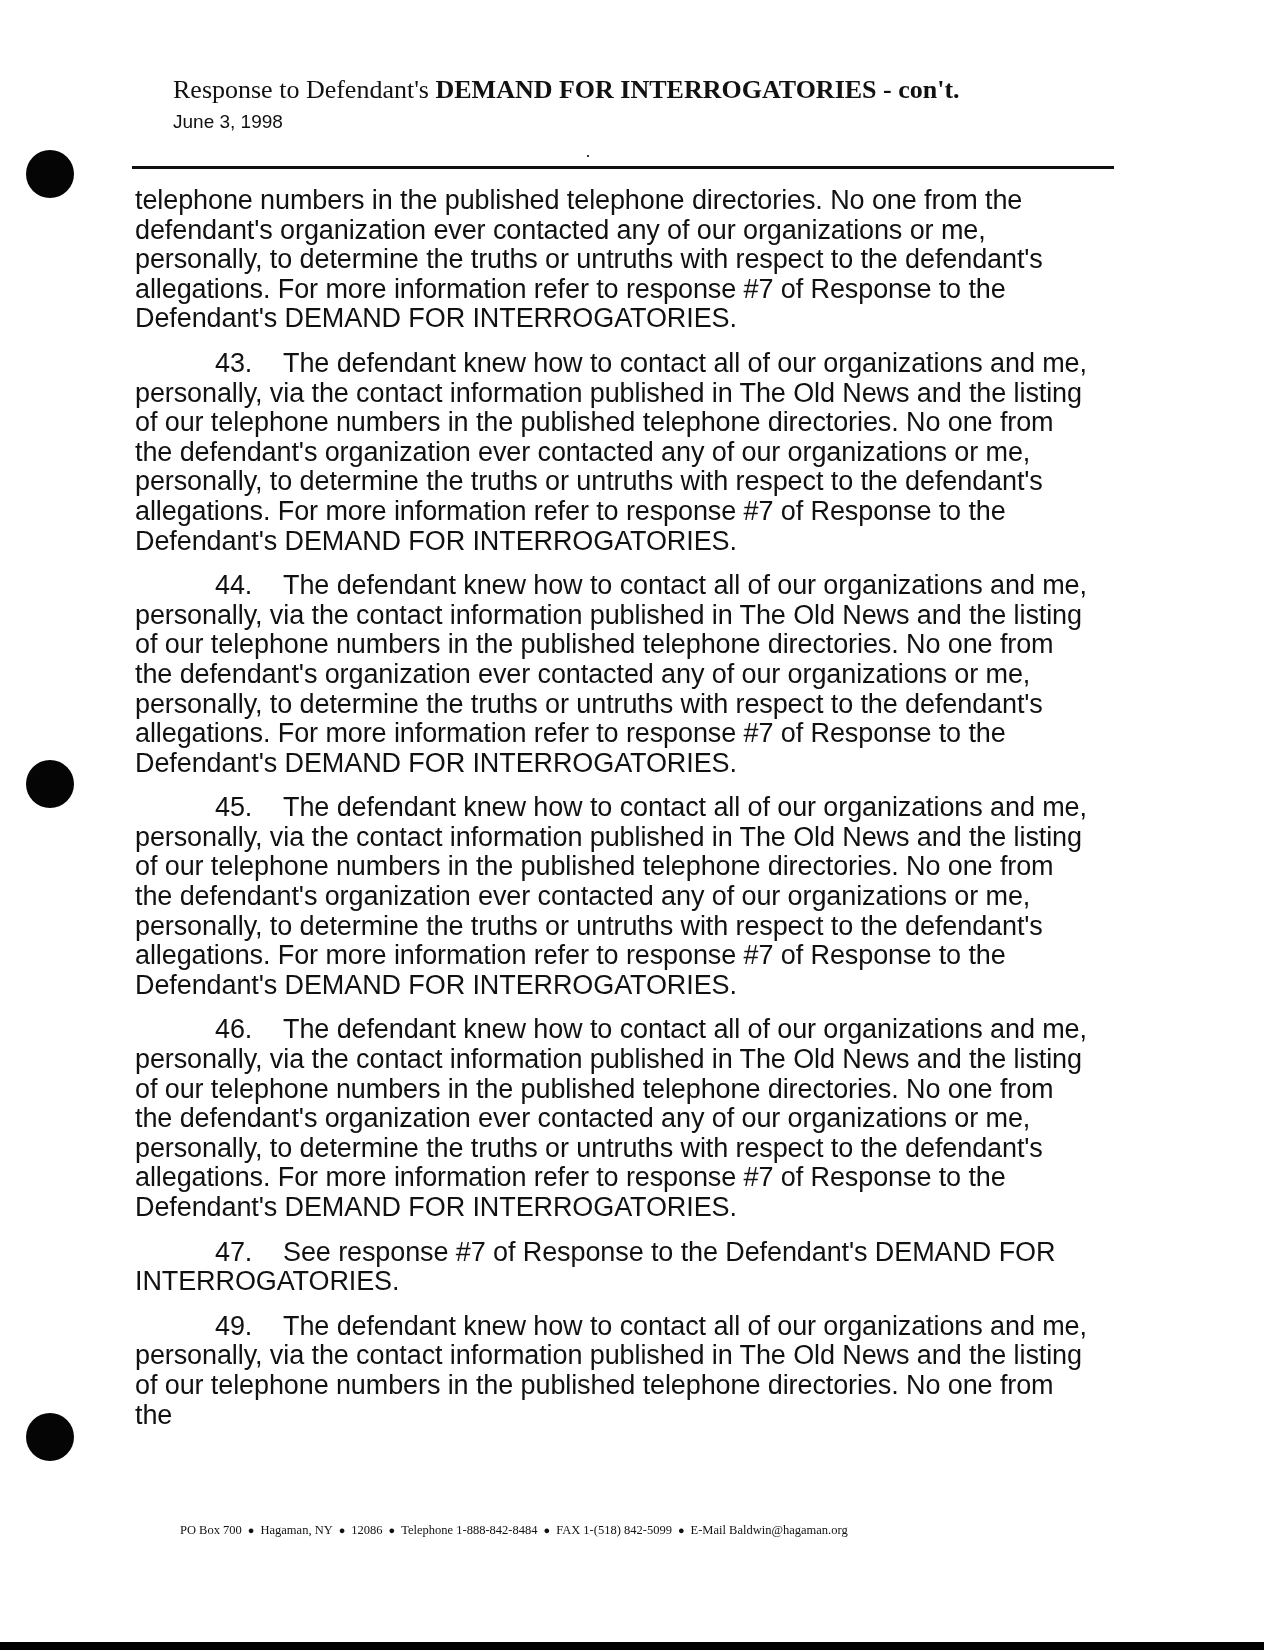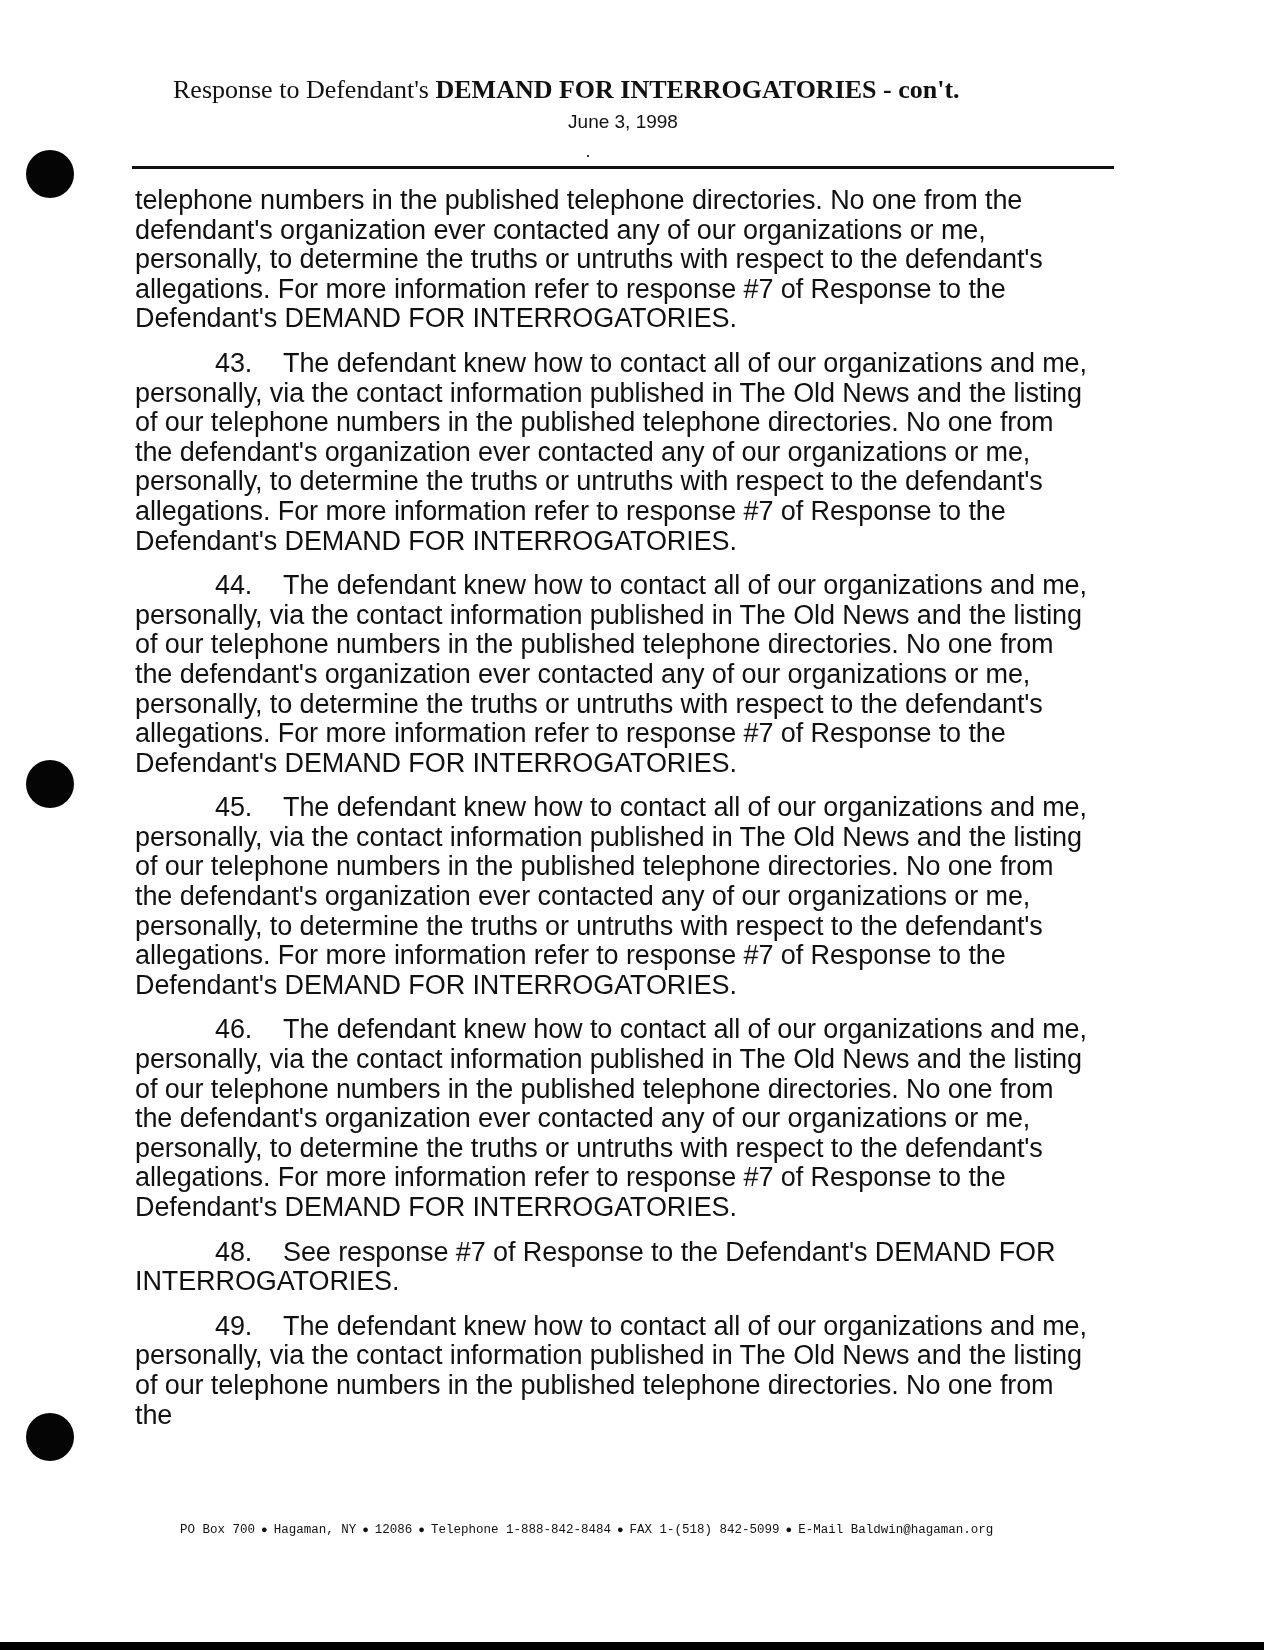--- a/index.html
+++ b/index.html
@@ -1,28 +1,28 @@
 <!DOCTYPE html>
 <html><head>
   <meta charset="utf-8">
   <style>
     html, body { margin: 0; padding: 0; background: #ffffff; }
     body { width: 1264px; height: 1650px; position: relative; overflow: hidden; color: #111; }
     .punch { position: absolute; left: 26px; width: 48px; height: 48px; border-radius: 50%; background: #050505; }
     .header { position: absolute; left: 173px; top: 72px; width: 900px; }
     .h-title { font-family: "Liberation Serif", serif; font-size: 26px; line-height: 36px; }
     .h-title b { font-weight: bold; }
-    .h-line { font-family: "Liberation Sans", sans-serif; font-size: 19px; line-height: 27px; text-align: center; }
+    .h-line { font-family: "Liberation Sans", sans-serif; font-size: 19px; line-height: 27px; }
     .page-num { display: inline-block; margin-left: 95px; }
     .rule { position: absolute; left: 132px; top: 166px; width: 982px; height: 3px; background: #111; }
     .dot-mark { position: absolute; left: 587px; top: 155px; width: 2px; height: 2px; background:#333; }
     .body { position: absolute; left: 135px; top: 186px; width: 960px; font-family: "Liberation Sans", sans-serif; font-size: 27px; line-height: 29.6px; letter-spacing: -0.1px; }
     .para { margin: 0 0 15px 0; white-space: pre-line; }
     .para .num { display: inline-block; width: 68px; margin-left: 80px; }
-    .footer { position: absolute; left: 180px; top: 1523px; width: 900px; font-family: Liberation Mono, monospace; font-size: 12.5px; white-space: nowrap; }
+    .footer { position: absolute; left: 180px; top: 1523px; width: 900px; font-family: Liberation Serif, serif; font-size: 12.5px; white-space: nowrap; }
     .footer .sep { display: inline-block; margin: 0 6px; font-size: 11px; }
     .bottom-bar { position: absolute; left: 0; top: 1642px; width: 1264px; height: 8px; background: #000; }
   </style>
 </head>
 <body>
 
 <div class="punch" style="top:150px;"></div>
 <div class="punch" style="top:760px;"></div>
 <div class="punch" style="top:1413px;"></div>
 
@@ -32,21 +32,21 @@
 </div>
 <div class="dot-mark"></div>
 <div class="rule"></div>
 
 <div class="body" id="body">
   <p class="para"><span>telephone numbers in the published telephone directories.  No one from the defendant's organization ever contacted any of our organizations or me, personally, to determine the truths or untruths with respect to the defendant's allegations.  For more information refer to response #7 of Response to the Defendant's DEMAND FOR INTERROGATORIES.</span></p>
   <p class="para"><span class="num">43.</span><span>The defendant knew how to contact all of our organizations and me, personally, via the contact information published in The Old News and the listing of our telephone numbers in the published telephone directories.  No one from the defendant's organization ever contacted any of our organizations or me, personally, to determine the truths or untruths with respect to the defendant's allegations.  For more information refer to response #7 of Response to the Defendant's DEMAND FOR INTERROGATORIES.</span></p>
   <p class="para"><span class="num">44.</span><span>The defendant knew how to contact all of our organizations and me, personally, via the contact information published in The Old News and the listing of our telephone numbers in the published telephone directories.  No one from the defendant's organization ever contacted any of our organizations or me, personally, to determine the truths or untruths with respect to the defendant's allegations.  For more information refer to response #7 of Response to the Defendant's DEMAND FOR INTERROGATORIES.</span></p>
   <p class="para"><span class="num">45.</span><span>The defendant knew how to contact all of our organizations and me, personally, via the contact information published in The Old News and the listing of our telephone numbers in the published telephone directories.  No one from the defendant's organization ever contacted any of our organizations or me, personally, to determine the truths or untruths with respect to the defendant's allegations.  For more information refer to response #7 of Response to the Defendant's DEMAND FOR INTERROGATORIES.</span></p>
   <p class="para"><span class="num">46.</span><span>The defendant knew how to contact all of our organizations and me, personally, via the contact information published in The Old News and the listing of our telephone numbers in the published telephone directories.  No one from the defendant's organization ever contacted any of our organizations or me, personally, to determine the truths or untruths with respect to the defendant's allegations.  For more information refer to response #7 of Response to the Defendant's DEMAND FOR INTERROGATORIES.</span></p>
-  <p class="para"><span class="num">48.</span><span>See response #7 of Response to the Defendant's DEMAND FOR INTERROGATORIES.</span></p>
+  <p class="para"><span class="num">47.</span><span>See response #7 of Response to the Defendant's DEMAND FOR INTERROGATORIES.</span></p>
   <p class="para"><span class="num">49.</span><span>The defendant knew how to contact all of our organizations and me, personally, via the contact information published in The Old News and the listing of our telephone numbers in the published telephone directories.  No one from the</span></p>
 </div>
 
 <div class="footer">
   <span>PO Box 700</span><span class="sep">●</span><span>Hagaman, NY</span><span class="sep">●</span><span>12086</span><span class="sep">●</span><span>Telephone 1-888-842-8484</span><span class="sep">●</span><span>FAX 1-(518) 842-5099</span><span class="sep">●</span><span>E-Mail  Baldwin@hagaman.org</span>
 </div>
 
 <div class="bottom-bar"></div>
 
 </body></html>

